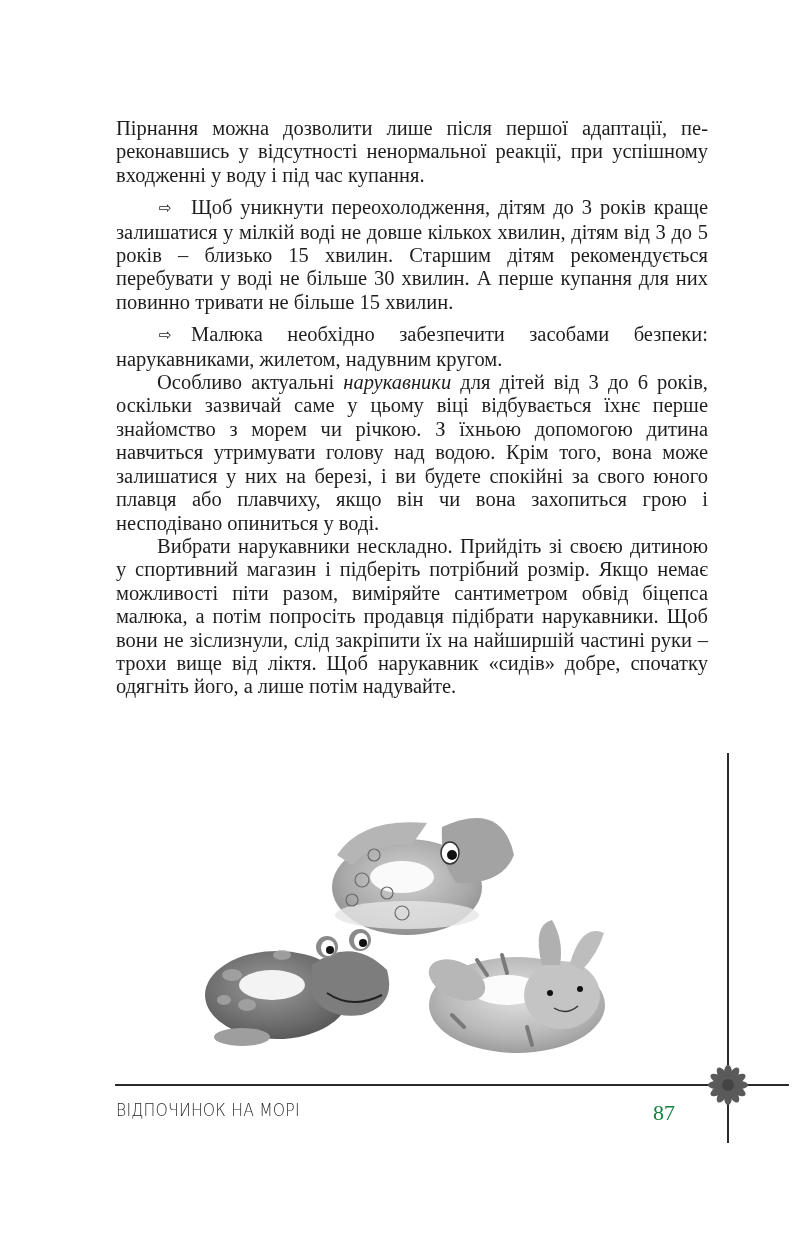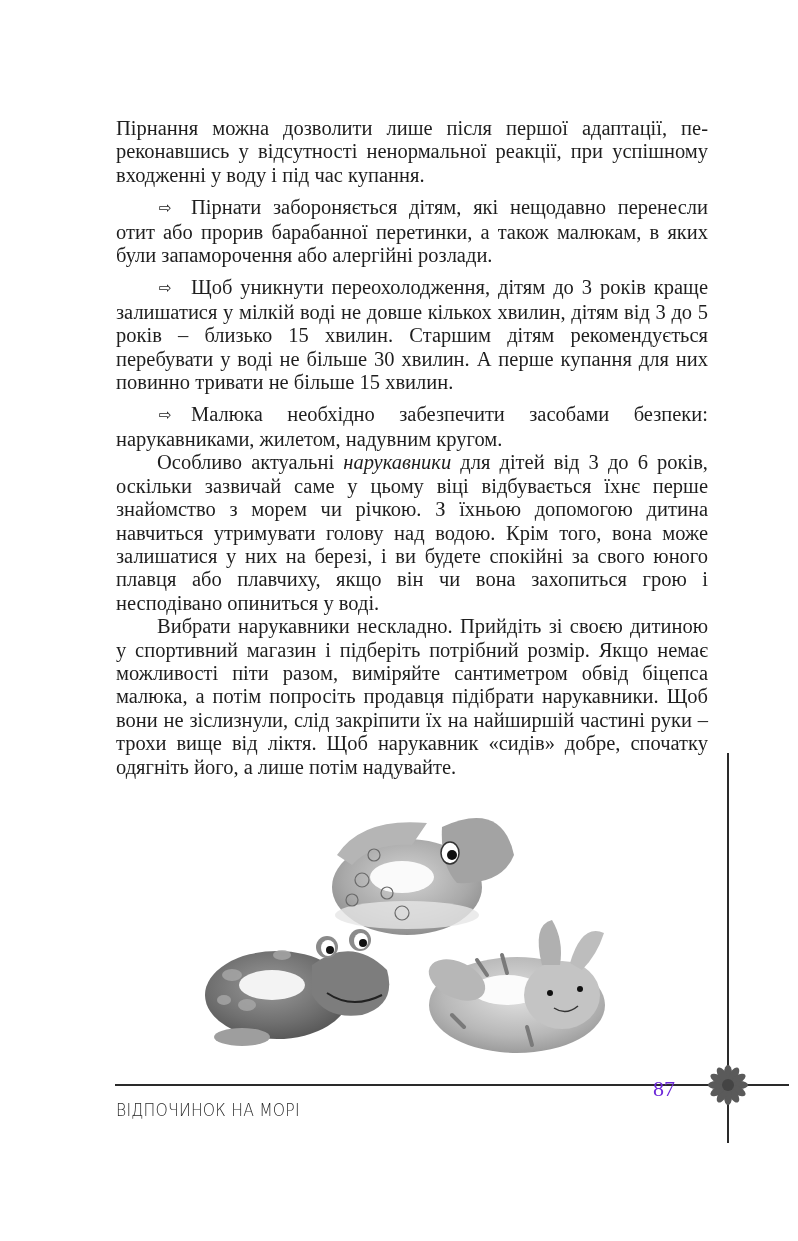--- a/index.html
+++ b/index.html
@@ -18,34 +18,33 @@
   .text-col em { }
   .vline { position: absolute; left: 700px; top: 753px; width: 2px; height: 390px; background: #2a2a2a; }
   .hline { position: absolute; left: 88px; top: 1084px; width: 674px; height: 2px; background: #2a2a2a; }
   .flower { position: absolute; left: 679px; top: 1064px; width: 44px; height: 42px; }
   .footer-title {
     position: absolute; left: 89px; top: 1100px;
     font-family: "DejaVu Sans", "Liberation Sans", sans-serif; font-weight: 300;
     font-size: 17px; letter-spacing: 0.2px; color: #2a2a2a; transform: scaleX(0.92); transform-origin: left;
   }
   .page-number {
-    position: absolute; left: 626px; top: 1076px;
-    font-family: "Liberation Serif", serif; font-size: 22px; color: #6d28d9;
+    position: absolute; left: 626px; top: 1100px;
+    font-family: "Liberation Serif", serif; font-size: 22px; color: #15803d;
   }
   .illustration { position: absolute; left: 175px; top: 805px; width: 420px; height: 260px; }
 </style>
 </head>
 <body>
 
 <div class="page">
 
   <div class="text-col">
     <p class="first">Пірнання можна дозволити лише після першої адаптації, пе­реконавшись у відсутності ненормальної реакції, при успіш­ному входженні у воду і під час купання.</p>
 
-    <p class="bullet"><span class="bullet-icon">⇨</span><span>Пірнати забороняється дітям, які нещодавно перене­сли отит або прорив барабанної перетинки, а також малю­кам, в яких були запаморочення або алергійні розлади.</span></p>
 
     <p class="bullet"><span class="bullet-icon">⇨</span><span>Щоб уникнути переохолодження, дітям до 3 років краще залишатися у мілкій воді не довше кількох хвилин, ді­тям від 3 до 5 років – близько 15 хвилин. Старшим дітям ре­комендується перебувати у воді не більше 30 хвилин. А перше купання для них повинно тривати не більше 15 хвилин.</span></p>
 
     <p class="bullet"><span class="bullet-icon">⇨</span><span>Малюка необхідно забезпечити засобами безпеки: нарукавниками, жилетом, надувним кругом.</span></p>
 
     <p><span>Особливо актуальні </span><em>нарукавники</em><span> для дітей від 3 до 6 ро­ків, оскільки зазвичай саме у цьому віці відбувається їхнє перше знайомство з морем чи річкою. З їхньою допомогою дитина навчиться утримувати голову над водою. Крім того, вона може залишатися у них на березі, і ви будете спокійні за свого юного плавця або плавчиху, якщо він чи вона захо­питься грою і несподівано опиниться у воді.</span></p>
 
     <p>Вибрати нарукавники нескладно. Прийдіть зі своєю ди­тиною у спортивний магазин і підберіть потрібний розмір. Якщо немає можливості піти разом, виміряйте сантиметром обвід біцепса малюка, а потім попросіть продавця підібрати нарукавники. Щоб вони не зіслизнули, слід закріпити їх на найширшій частині руки – трохи вище від ліктя. Щоб нару­кавник «сидів» добре, спочатку одягніть його, а лише потім надувайте.</p>
   </div>
 

